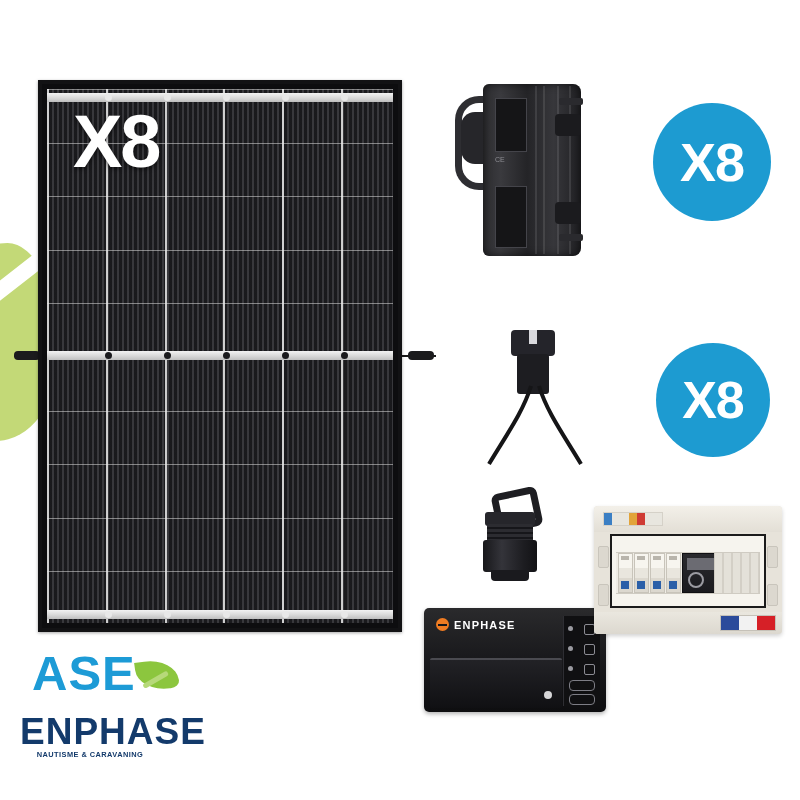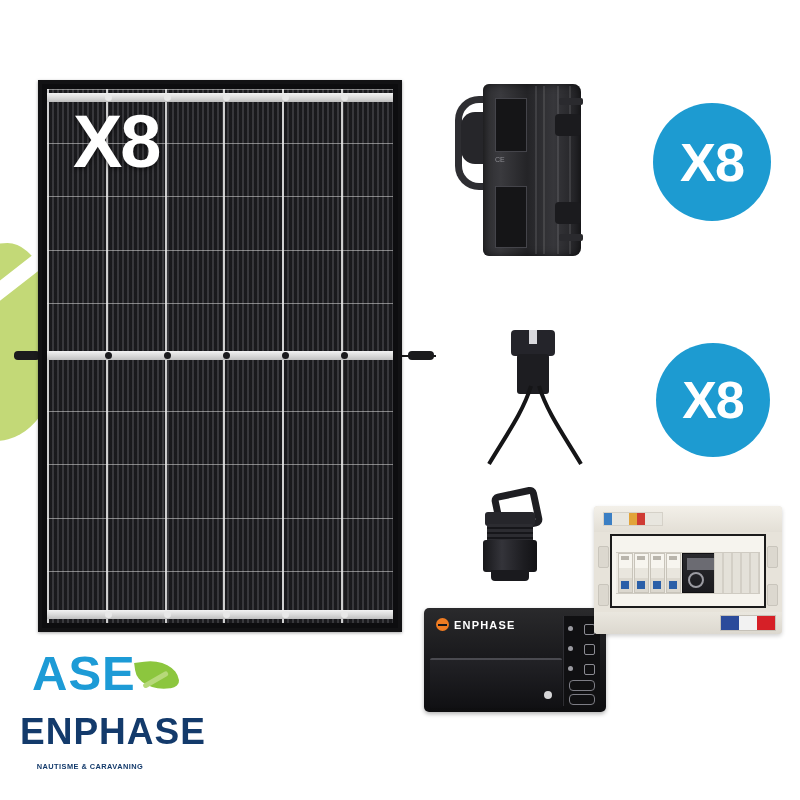--- a/index.html
+++ b/index.html
@@ -705,19 +705,19 @@
         <span style="background:#2b4b9b"></span>
         <span style="background:#f2f2f2"></span>
         <span style="background:#d62027"></span>
       </div>
     </div>
   </div>
 
   <div class="logo">
     <div class="logo-ase">ASE</div>
     <div class="logo-energy">ENPHASE</div>
-    <div class="logo-tagline" style="margin-top:12px">NAUTISME &amp; CARAVANING</div>
+    <div class="logo-tagline" style="margin-top:0">NAUTISME &amp; CARAVANING</div>
   </div>
   <div class="logo-leaf">
     <div class="lv"></div>
   </div>
 
 </div>
 
 </body></html>

